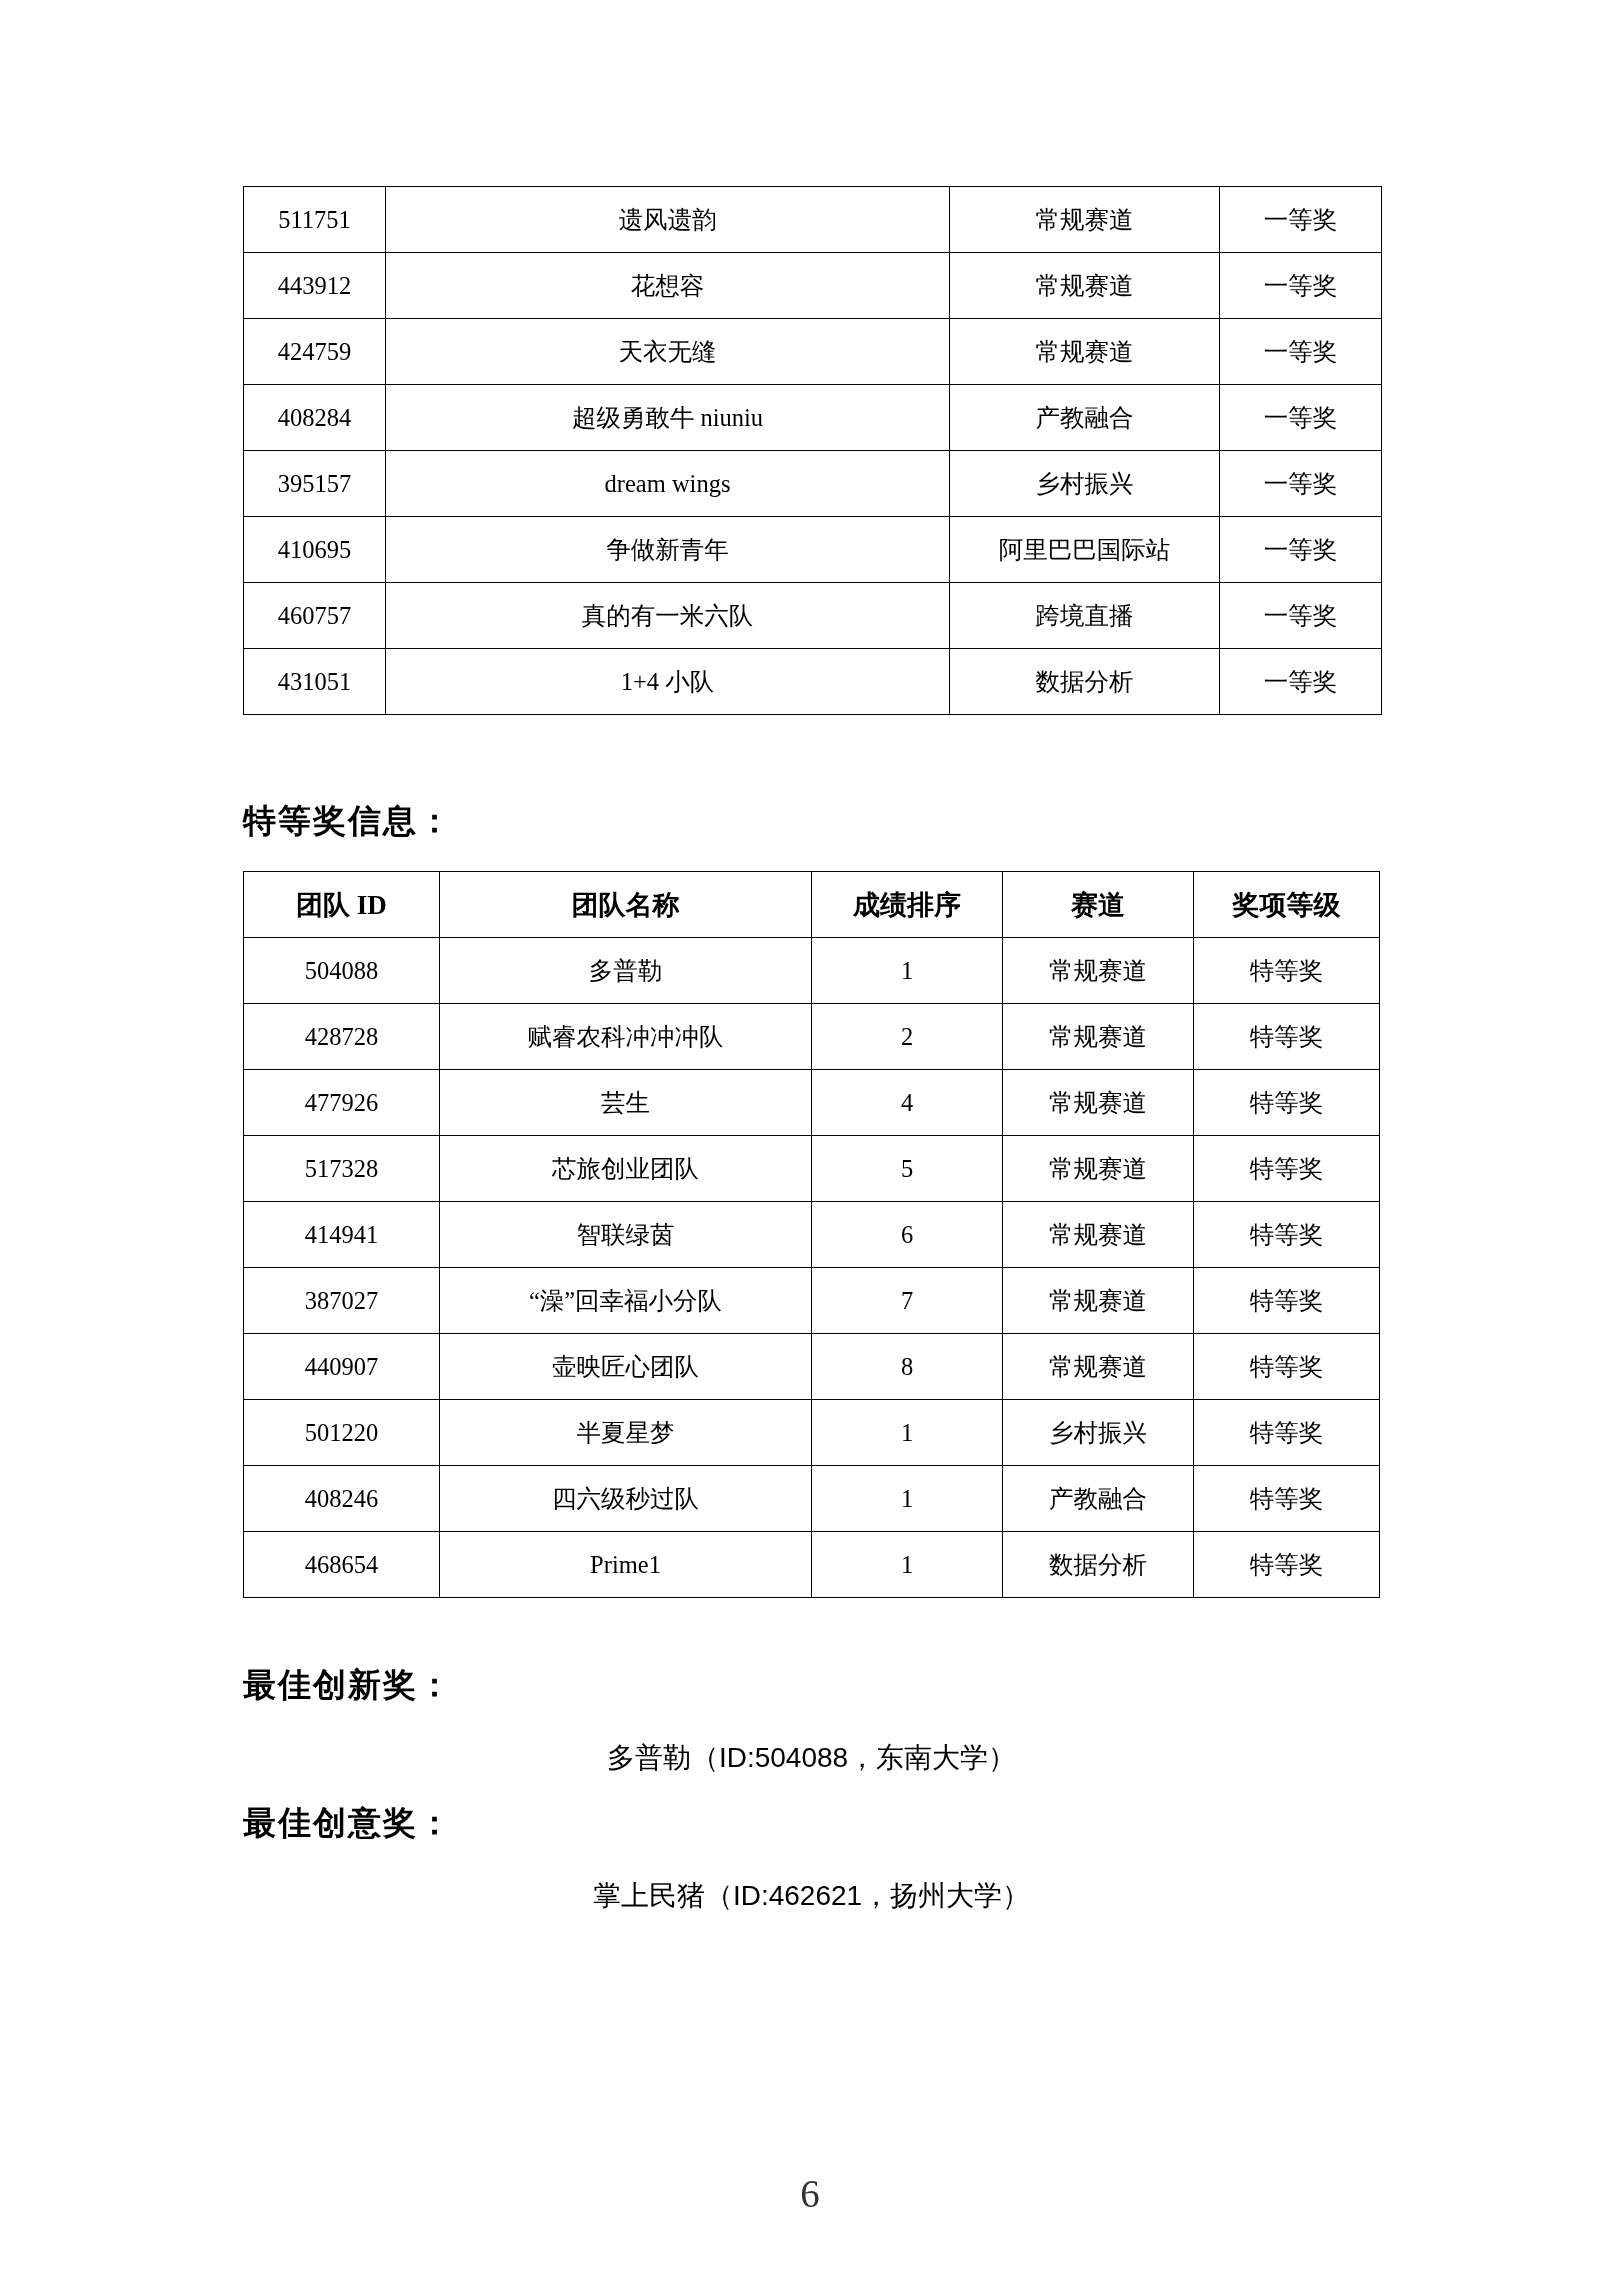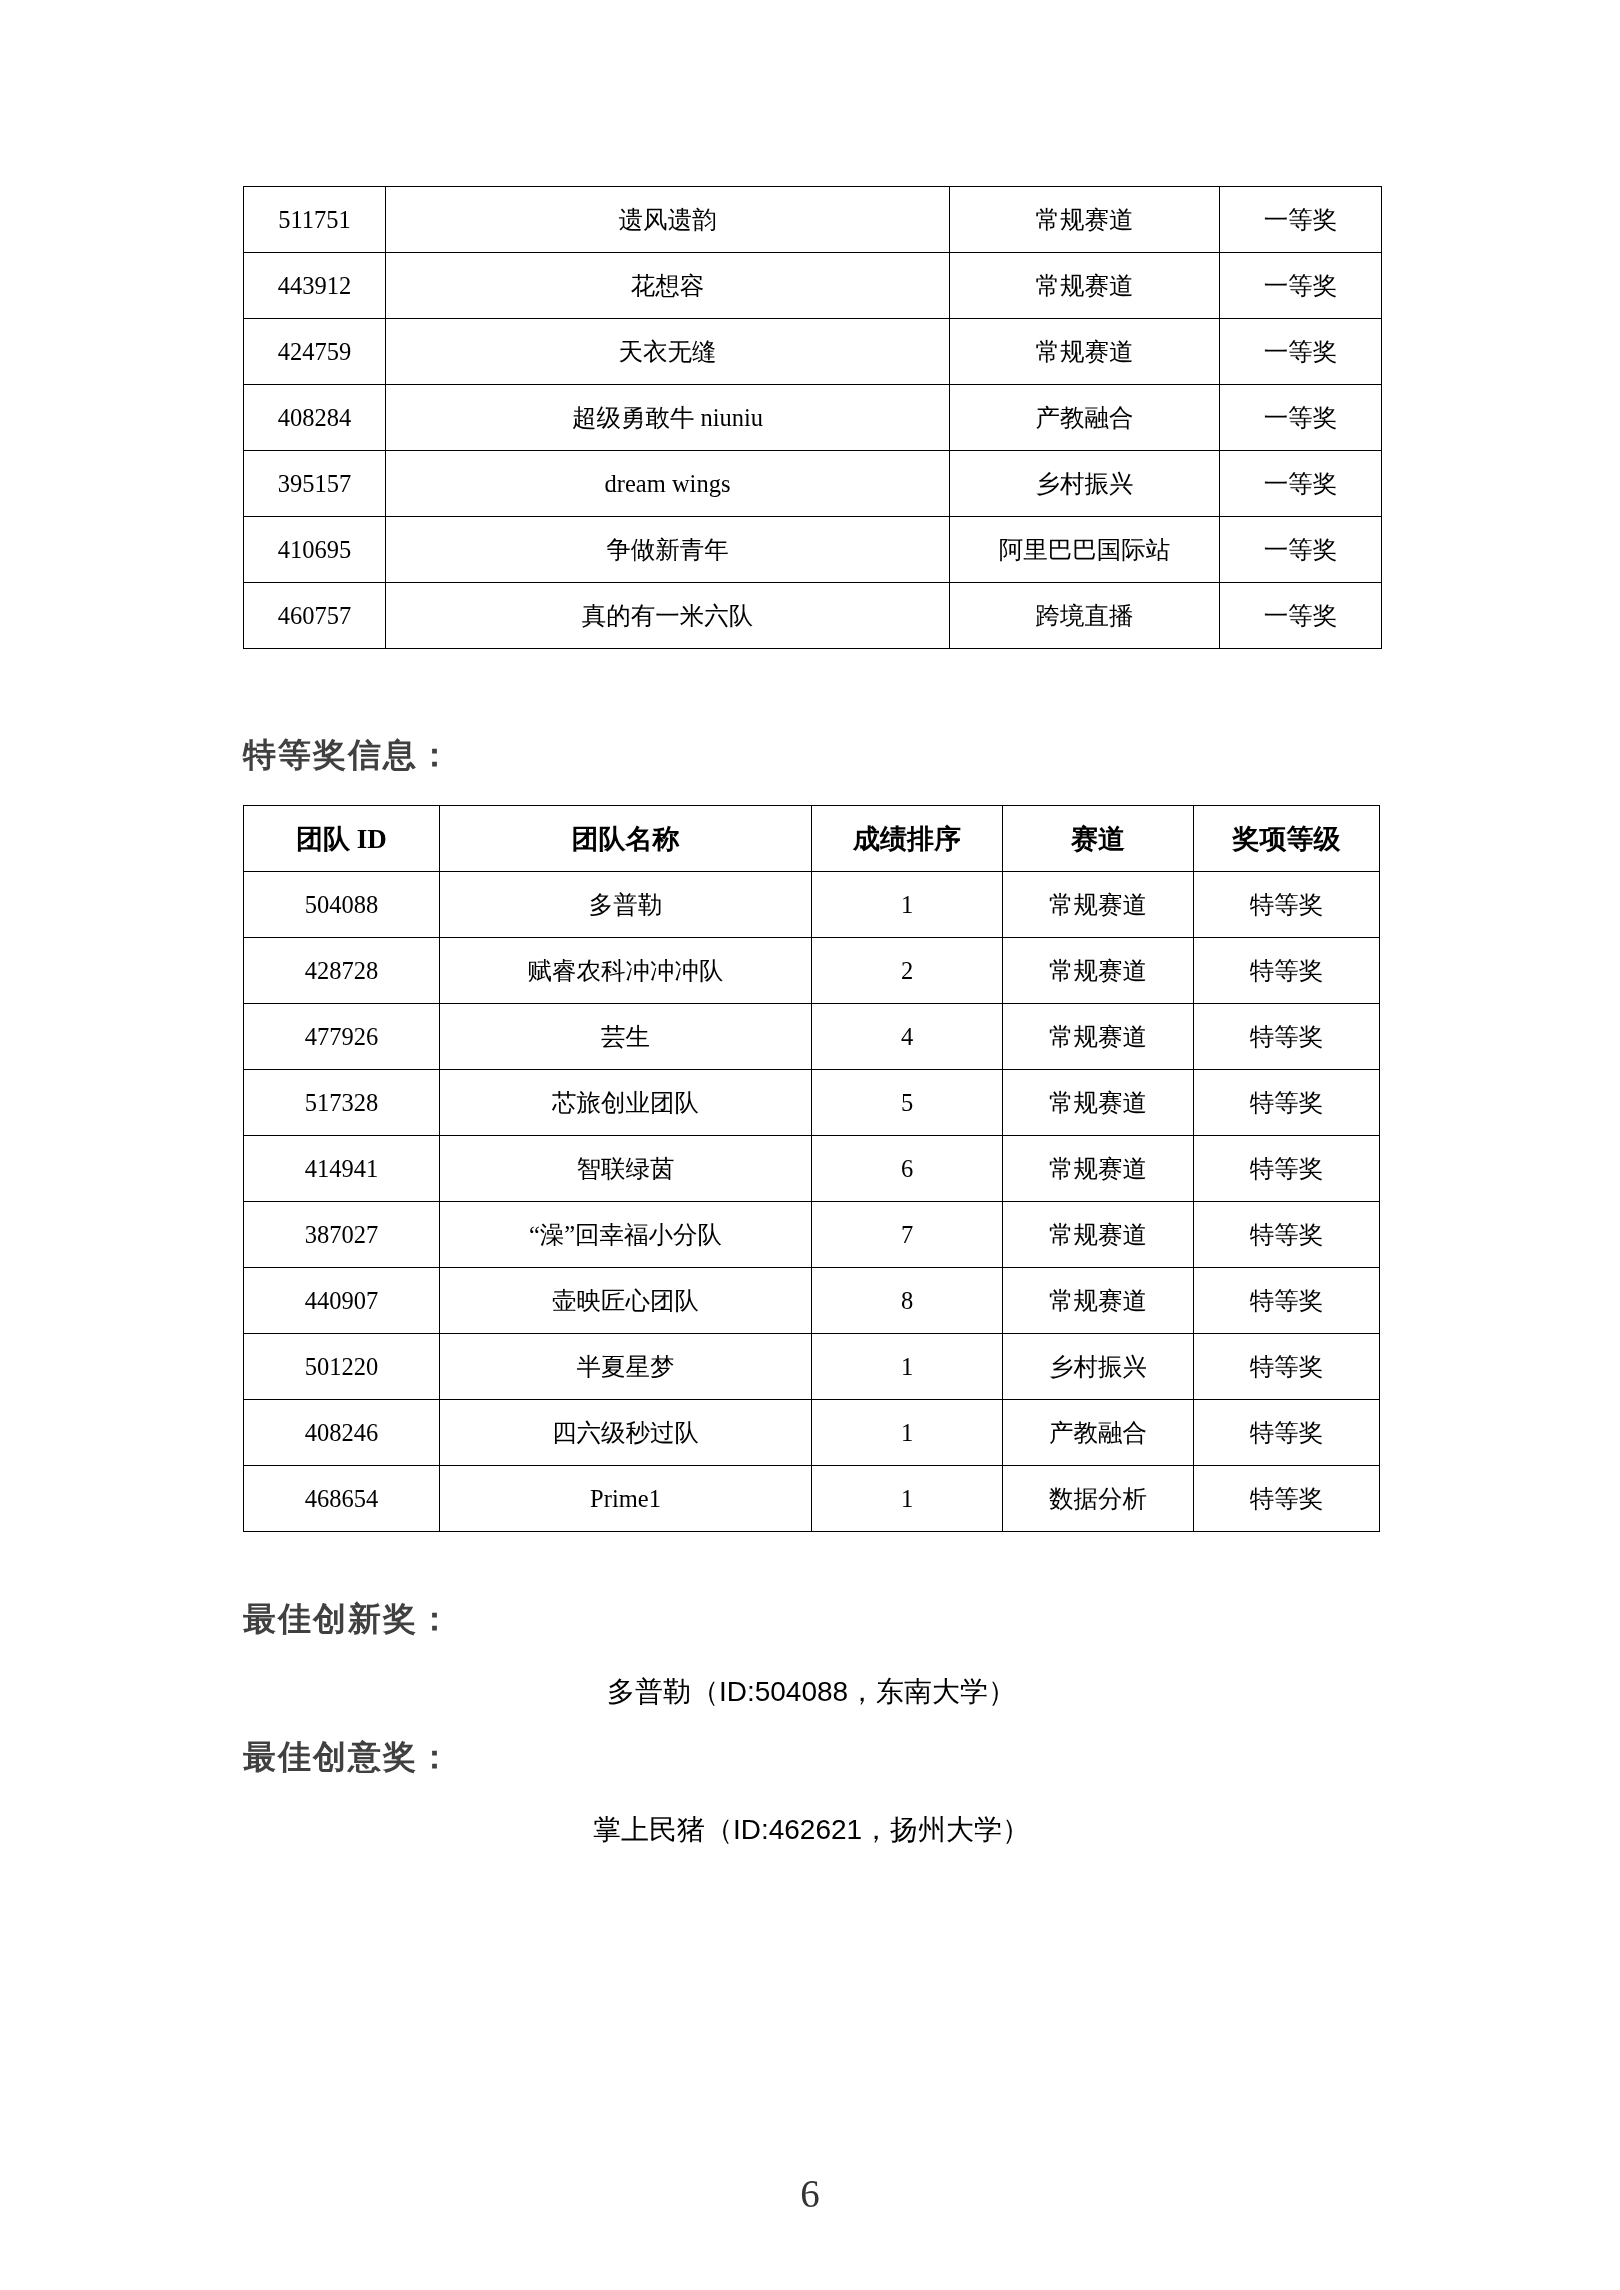--- a/index.html
+++ b/index.html
@@ -57,21 +57,21 @@
   .t1 col.c4 { width: 162px; }
 
   
   .t2 col.c1 { width: 196px; }
   .t2 col.c2 { width: 372px; }
   .t2 col.c3 { width: 191px; }
   .t2 col.c4 { width: 191px; }
   .t2 col.c5 { width: 186px; }
 
   h2.section-heading {
-    color: #404040;
+    color: #000000;
     font-size: 33px;
     font-weight: bold;
     margin: 0;
     letter-spacing: 2px;
     font-family: "Liberation Serif", "DejaVu Serif", serif;
   }
   .gap-a { height: 84px; }
   .gap-b { height: 27.4px; }
   .gap-c { height: 65px; }
   .gap-d { height: 29px; }
@@ -143,20 +143,26 @@
         <tr>
           <td>410695</td>
           <td>争做新青年</td>
           <td>阿里巴巴国际站</td>
           <td>一等奖</td>
         </tr>
         <tr>
           <td>460757</td>
           <td>真的有一米六队</td>
           <td>跨境直播</td>
+          <td>一等奖</td>
+        </tr>
+        <tr>
+          <td>431051</td>
+          <td>1+4 小队</td>
+          <td>数据分析</td>
           <td>一等奖</td>
         </tr>
       </tbody>
     </table>
 
     <div class="gap-a"></div>
 
     <h2 class="section-heading">特等奖信息：</h2>
 
     <div class="gap-b"></div>

